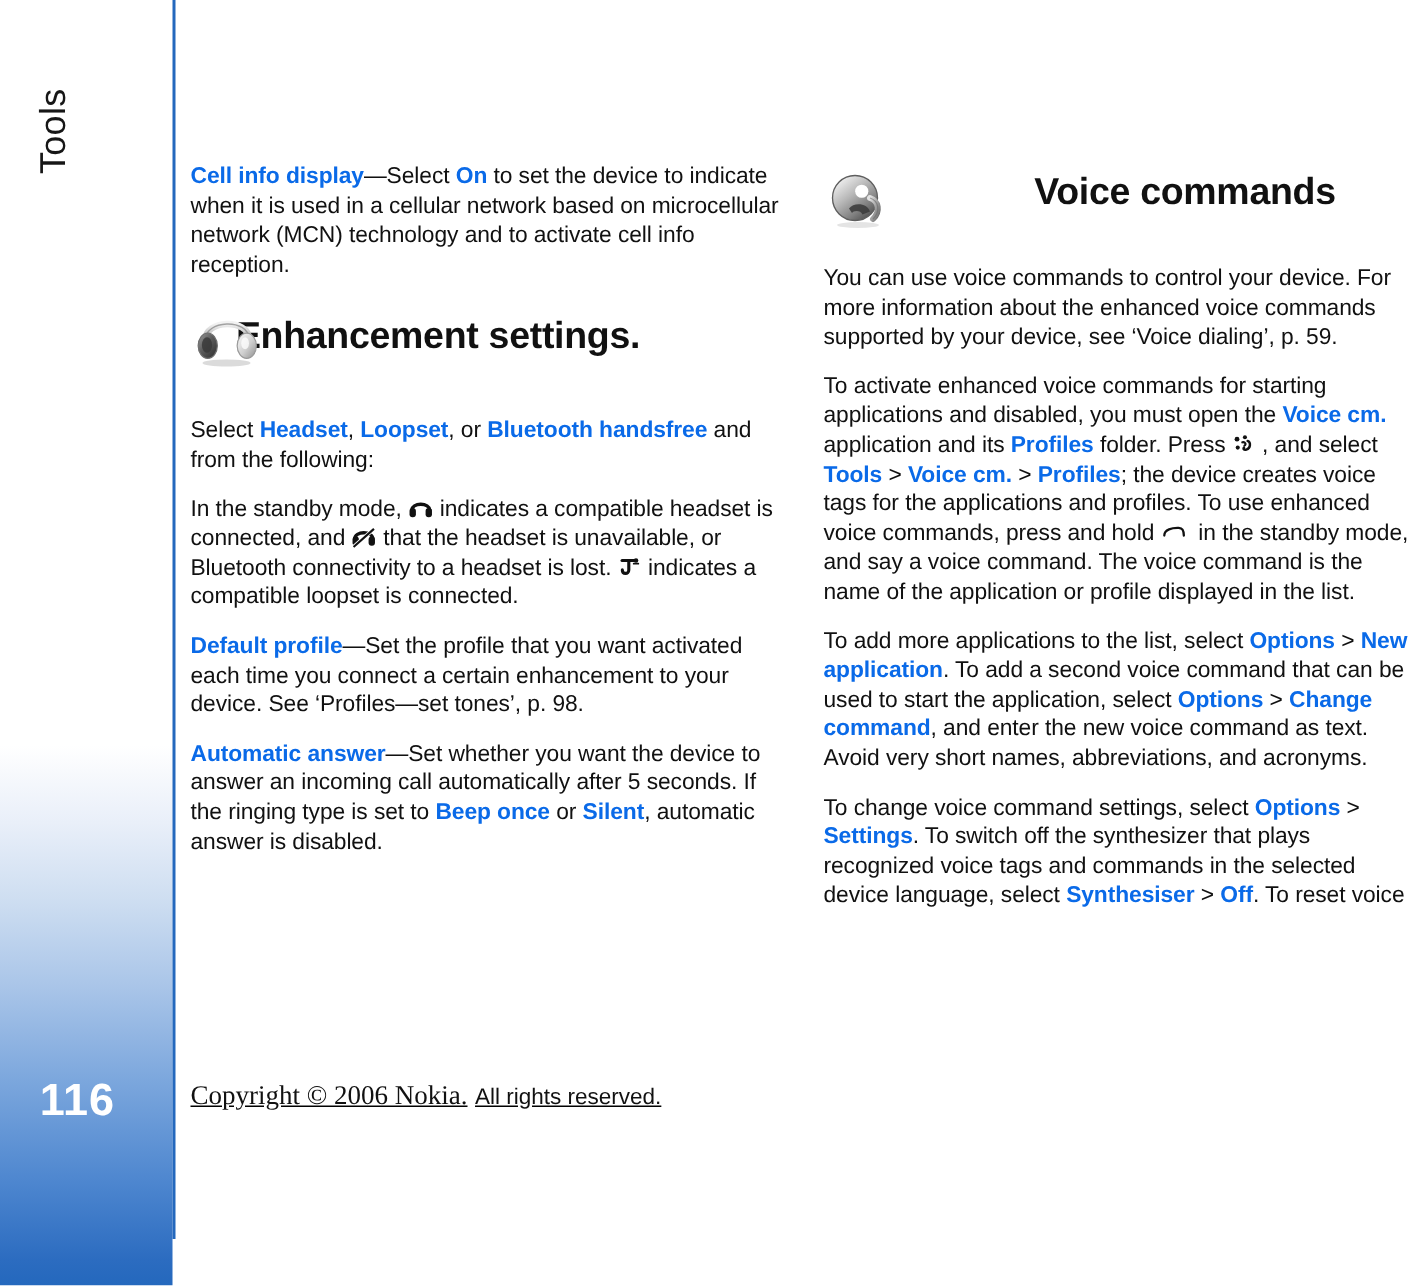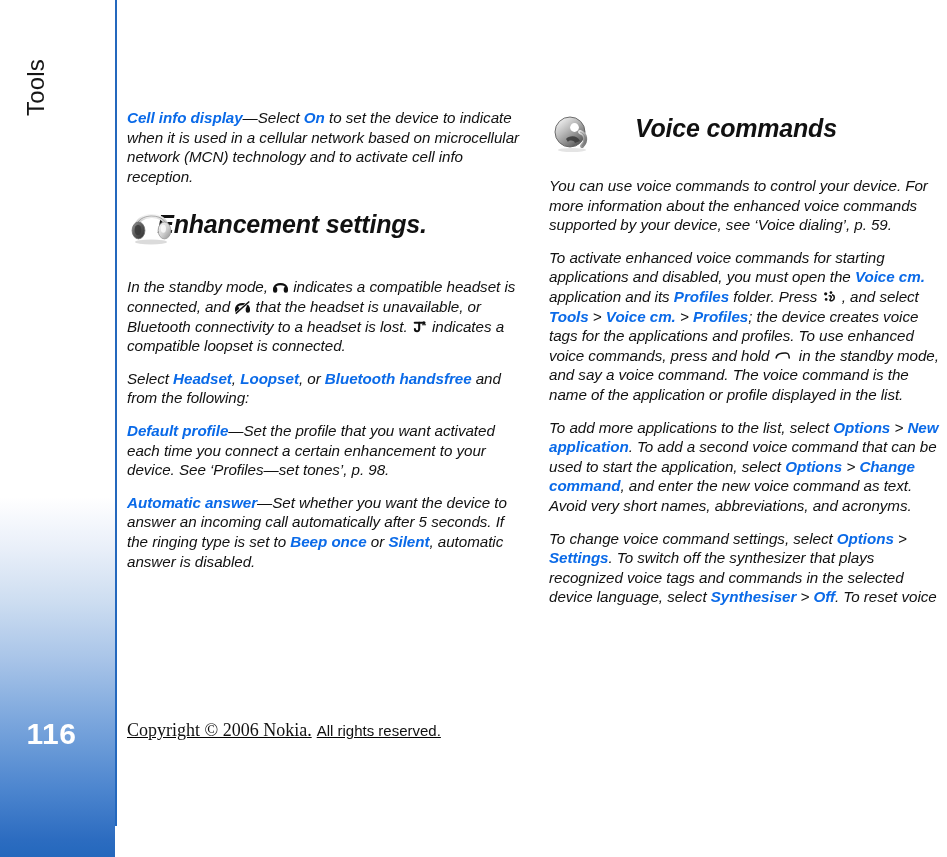--- a/index.html
+++ b/index.html
@@ -70,21 +70,20 @@
   #content {
     position: absolute;
     left: 127px;
     top: 108px;
     width: 812px;
   }
   .col {
     position: absolute;
     top: 0;
     width: 396px;
-    font-style: italic;
   }
   #col-left  { left: 0; }
   #col-right { left: 422px; }
 
   p.body {
     margin: 0 0 13px 0;
     font-size: 15.2px;
     line-height: 19.6px;
     color: #111111;
     text-align: left;
@@ -112,20 +111,21 @@
     height: 48px;
   }
   .section-head h2 {
     margin: 0;
     padding-left: 0;
     font-size: 25px;
     font-weight: bold;
     color: #111111;
     letter-spacing: -0.2px;
     line-height: 30px;
+    text-align: center;
   }
   #head-enh { padding-top: 10px; }
   #head-enh h2 { text-align: center; padding-right: 66px; }
   #head-voice h2 { padding-left: 86px; padding-top: 5px; }
 
   
   .iglyph {
     display: inline-block;
     vertical-align: -3px;
     position: relative;
@@ -171,20 +171,22 @@
           <path d="M10 26 C9 12, 39 11, 39 25" fill="none" stroke="#808080" stroke-width="0.9" opacity=".7"></path>
           <ellipse cx="11.5" cy="29.5" rx="6.4" ry="8.4" fill="url(#gEarL)" stroke="#6f6f6f" stroke-width="0.8"></ellipse>
           <ellipse cx="11.0" cy="29.0" rx="3.4" ry="5.2" fill="#3a3a3a" opacity=".85"></ellipse>
           <ellipse cx="37.5" cy="29.5" rx="6.4" ry="8.4" fill="url(#gEarR)" stroke="#9b9b9b" stroke-width="0.8"></ellipse>
           <ellipse cx="36.4" cy="27.8" rx="2.6" ry="4.0" fill="#ffffff" opacity=".75"></ellipse>
           <ellipse cx="24" cy="41" rx="16" ry="2.4" fill="#bdbdbd" opacity=".55"></ellipse>
         </svg>
       </span>
       <h2>Enhancement settings.</h2>
     </div>
+
+    <p class="body"><span>Select </span><span class="lnk">Headset</span><span>, </span><span class="lnk">Loopset</span><span>, or </span><span class="lnk">Bluetooth handsfree</span><span> and from the following:</span></p>
 
     <p class="body"><span>In the standby mode, </span><span class="iglyph">
         <svg viewBox="0 0 20 20" width="17" height="17" aria-hidden="true">
           <path d="M2.8 12.5 C2.8 5.5, 17.2 5.5, 17.2 12.5" fill="none" stroke="#111" stroke-width="2.6"></path>
           <rect x="1.2" y="10.2" width="5" height="7.2" rx="2.4" fill="#111"></rect>
           <rect x="13.8" y="10.2" width="5" height="7.2" rx="2.4" fill="#111"></rect>
         </svg></span><span> indicates a compatible headset is connected, and </span><span class="iglyph">
         <svg viewBox="0 0 20 20" width="17" height="17" aria-hidden="true">
           <path d="M2.8 12.5 C2.8 5.5, 17.2 5.5, 17.2 12.5" fill="none" stroke="#111" stroke-width="2.6"></path>
           <rect x="1.2" y="10.2" width="5" height="7.2" rx="2.4" fill="#111"></rect>
@@ -192,22 +194,20 @@
           <line x1="2" y1="18.4" x2="18" y2="4.2" stroke="#ffffff" stroke-width="3.1"></line>
           <line x1="2" y1="18.4" x2="18" y2="4.2" stroke="#111" stroke-width="1.7"></line>
         </svg></span><span> that the headset is unavailable, or Bluetooth connectivity to a headset is lost. </span><span class="iglyph">
         <svg viewBox="0 0 20 20" width="16" height="16" aria-hidden="true">
           <path d="M3.4 4.6 H14.4" stroke="#111" stroke-width="2.6" stroke-linecap="round"></path>
           <path d="M9.0 4.6 V12.6 C9.0 16.2, 3.6 16.2, 3.6 12.4" fill="none" stroke="#111" stroke-width="2.6" stroke-linecap="round"></path>
           <circle cx="15.0" cy="4.6" r="1.9" fill="#111"></circle>
           <path d="M13.1 7.2 H16.9" stroke="#111" stroke-width="1.5" stroke-linecap="round"></path>
         </svg></span><span> indicates a compatible loopset is connected.</span></p>
 
-    <p class="body"><span>Select </span><span class="lnk">Headset</span><span>, </span><span class="lnk">Loopset</span><span>, or </span><span class="lnk">Bluetooth handsfree</span><span> and from the following:</span></p>
-
     <p class="body"><span class="lnk">Default profile</span><span>—Set the profile that you want activated each time you connect a certain enhancement to your device. See ‘Profiles—set tones’, p. 98.</span></p>
 
     <p class="body"><span class="lnk">Automatic answer</span><span>—Set whether you want the device to answer an incoming call automatically after 5 seconds. If the ringing type is set to </span><span class="lnk">Beep once</span><span> or </span><span class="lnk">Silent</span><span>, automatic answer is disabled.</span></p>
 
   </div>
 
   <div class="col" id="col-right">
 
     <div class="section-head" id="head-voice">
       <span class="head-icon">

